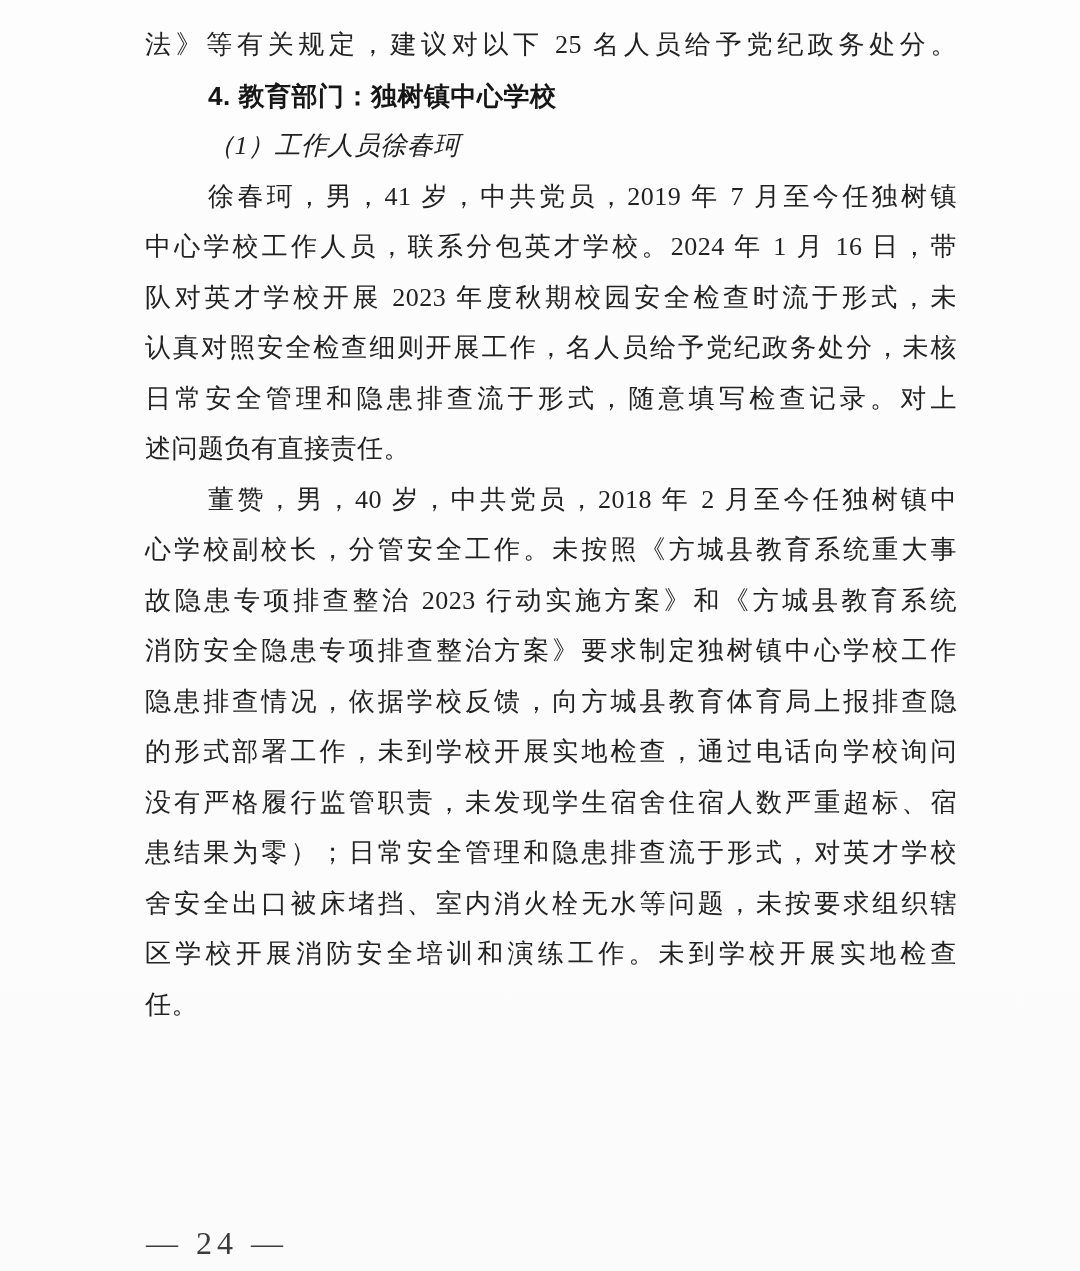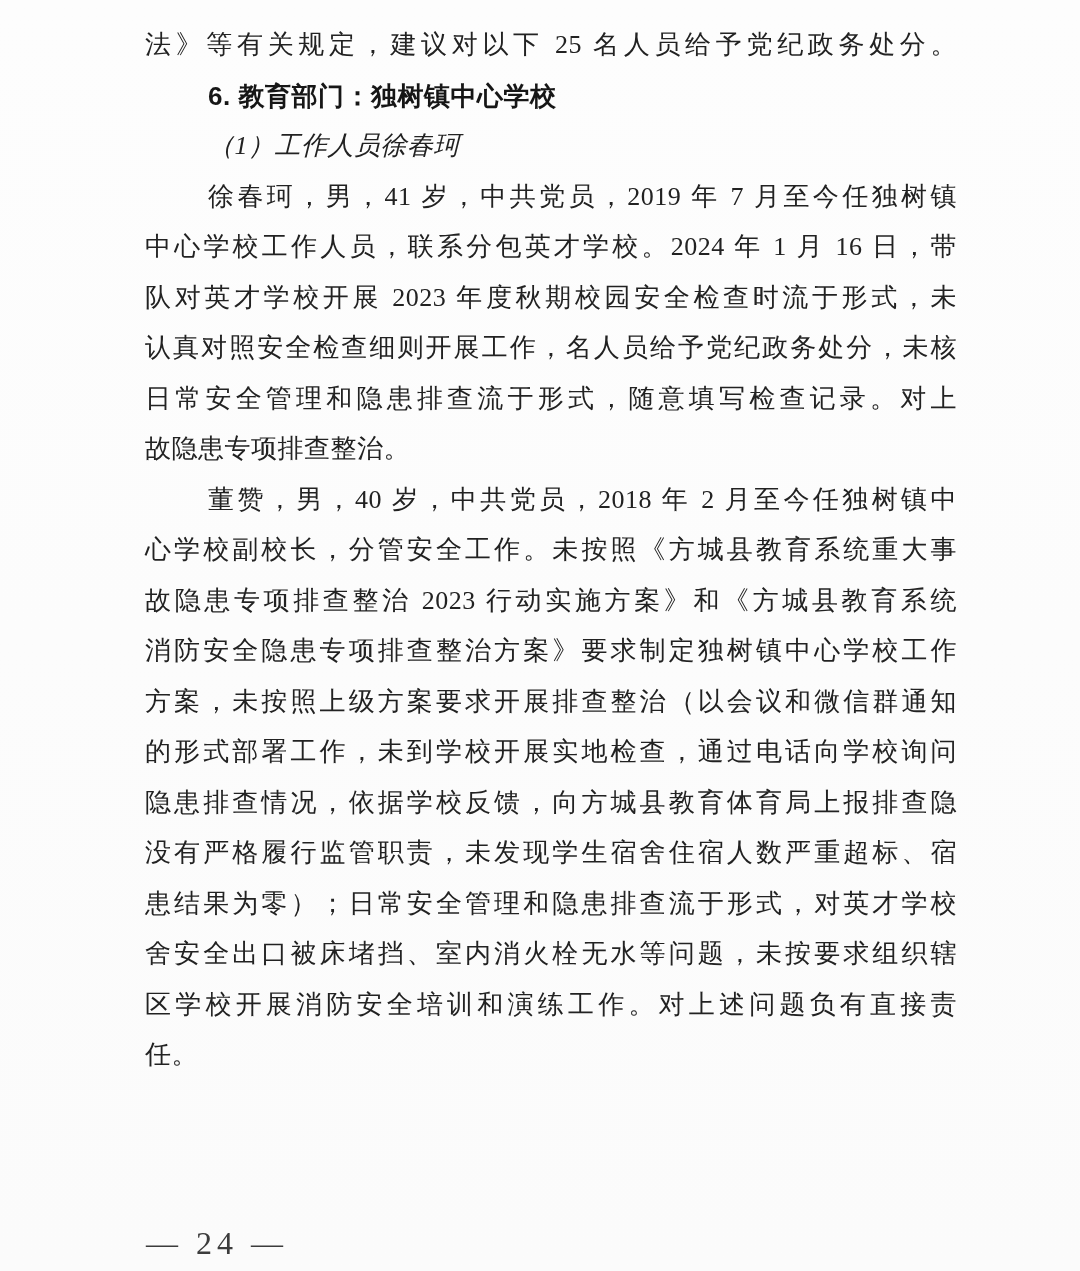--- a/index.html
+++ b/index.html
@@ -61,35 +61,34 @@
     letter-spacing: 5px;
     font-family: "Liberation Serif", "DejaVu Serif", serif;
   }
 </style>
 </head>
 <body>
 
 <div class="page">
   <div class="doc-body">
       <div class="body fill">法》等有关规定，建议对以下 25 名人员给予党纪政务处分。</div>
-      <div class="heading indent">6. 教育部门：独树镇中心学校</div>
+      <div class="heading indent">4. 教育部门：独树镇中心学校</div>
       <div class="subheading indent">（1）工作人员徐春珂</div>
       <div class="body indent fill">徐春珂，男，41 岁，中共党员，2019 年 7 月至今任独树镇</div>
       <div class="body fill">中心学校工作人员，联系分包英才学校。2024 年 1 月 16 日，带</div>
       <div class="body fill">队对英才学校开展 2023 年度秋期校园安全检查时流于形式，未</div>
       <div class="body fill">认真对照安全检查细则开展工作，名人员给予党纪政务处分，未核</div>
       <div class="body fill">日常安全管理和隐患排查流于形式，随意填写检查记录。对上</div>
-      <div class="body">故隐患专项排查整治。</div>
+      <div class="body">述问题负有直接责任。</div>
       <div class="body indent fill">董赞，男，40 岁，中共党员，2018 年 2 月至今任独树镇中</div>
       <div class="body fill">心学校副校长，分管安全工作。未按照《方城县教育系统重大事</div>
       <div class="body fill">故隐患专项排查整治 2023 行动实施方案》和《方城县教育系统</div>
       <div class="body fill">消防安全隐患专项排查整治方案》要求制定独树镇中心学校工作</div>
-      <div class="body fill">方案，未按照上级方案要求开展排查整治（以会议和微信群通知</div>
+      <div class="body fill">隐患排查情况，依据学校反馈，向方城县教育体育局上报排查隐</div>
       <div class="body fill">的形式部署工作，未到学校开展实地检查，通过电话向学校询问</div>
-      <div class="body fill">隐患排查情况，依据学校反馈，向方城县教育体育局上报排查隐</div>
       <div class="body fill">没有严格履行监管职责，未发现学生宿舍住宿人数严重超标、宿</div>
       <div class="body fill">患结果为零）；日常安全管理和隐患排查流于形式，对英才学校</div>
       <div class="body fill">舍安全出口被床堵挡、室内消火栓无水等问题，未按要求组织辖</div>
-      <div class="body fill">区学校开展消防安全培训和演练工作。对上述问题负有直接责</div>
+      <div class="body fill">区学校开展消防安全培训和演练工作。未到学校开展实地检查</div>
       <div class="body">任。</div>
     </div>
   <div class="page-footer">— 24 —</div>
 </div>
 
 </body></html>

